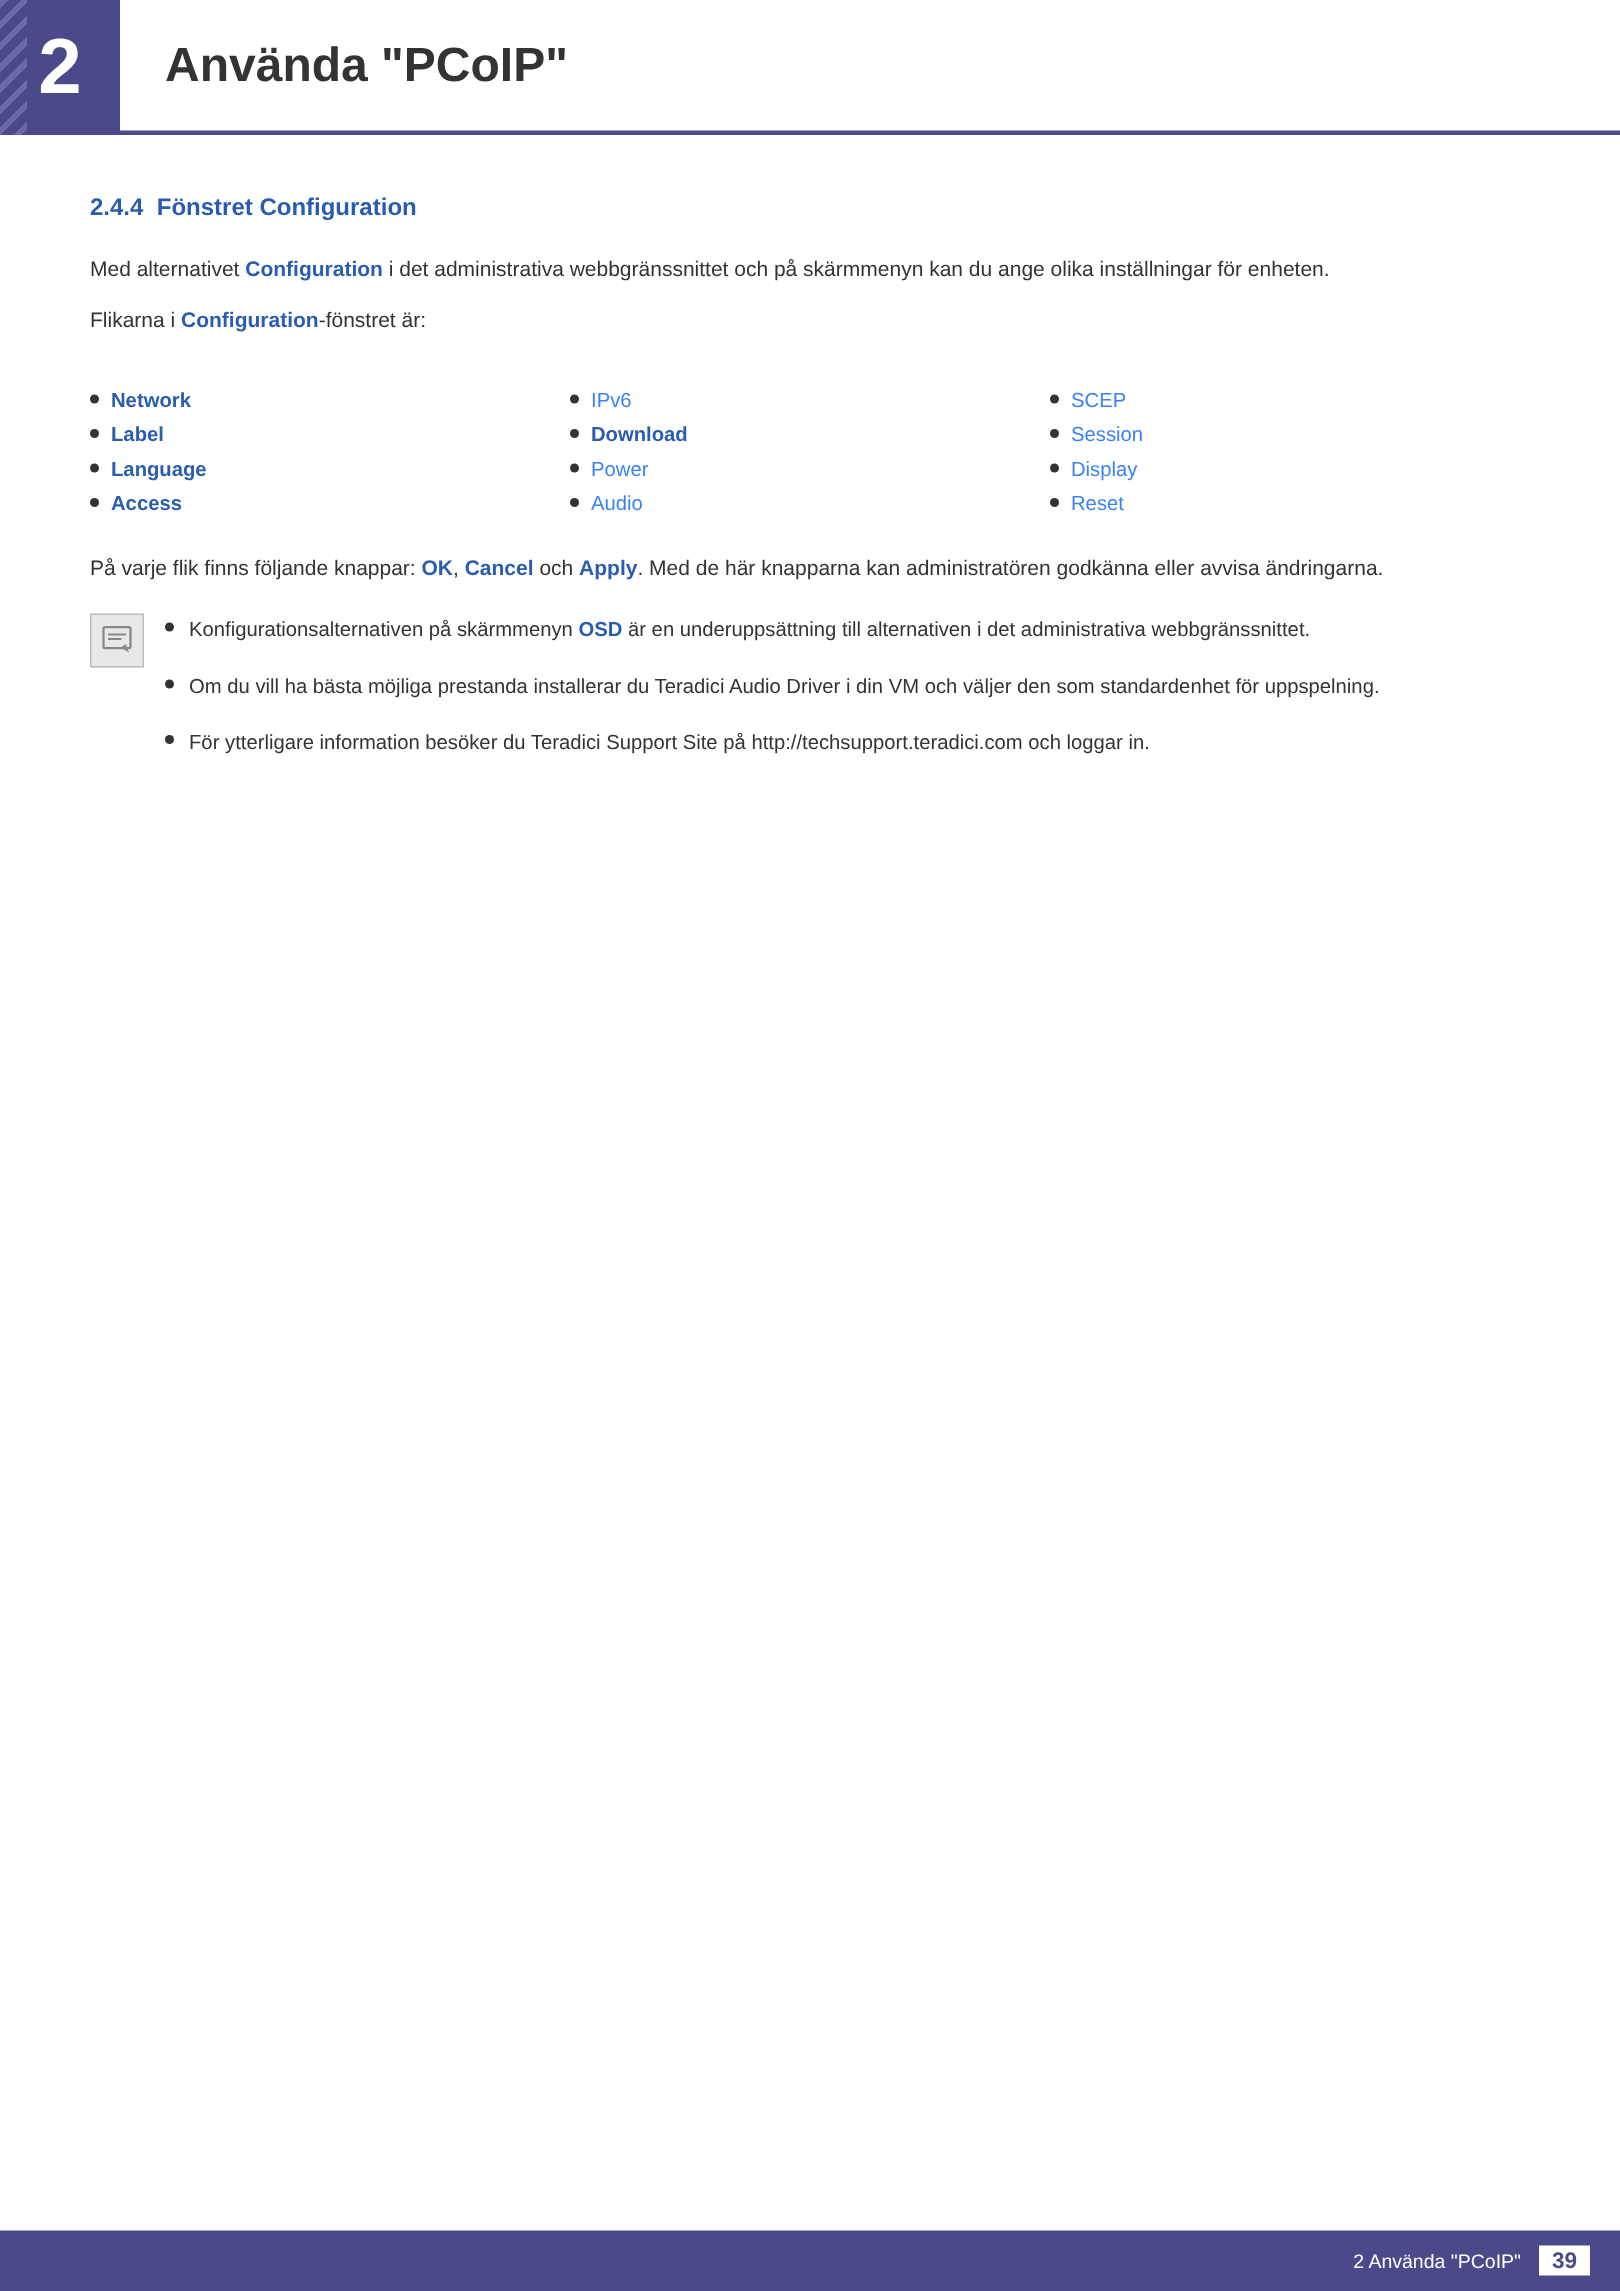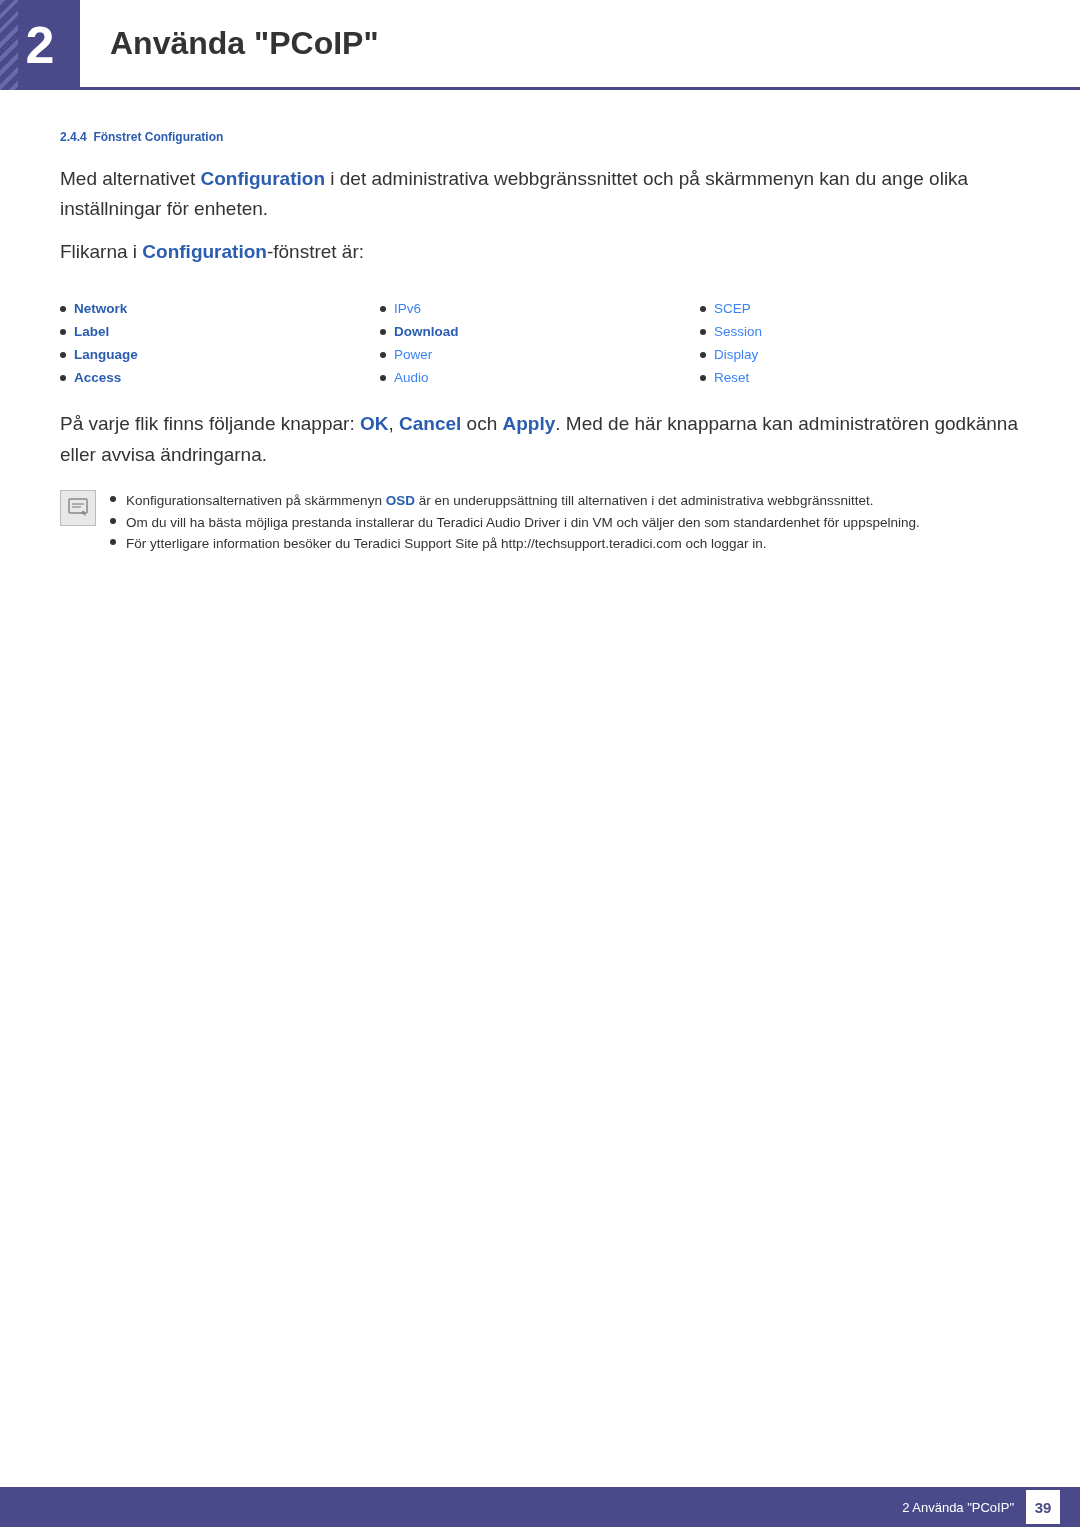--- a/index.html
+++ b/index.html
@@ -64,29 +64,29 @@
       font-weight: bold;
       color: #333;
     }
 
     
     .content {
       padding: 0 60px 80px 60px;
     }
 
     .section-heading {
-      font-size: 12px;
+      font-size: 16px;
       font-weight: bold;
       color: #2a5db0;
       margin-bottom: 16px;
       padding-bottom: 4px;
     }
 
     .body-text {
-      font-size: 19px;
+      font-size: 14px;
       line-height: 1.6;
       color: #333;
       margin-bottom: 12px;
     }
 
     .highlight {
       color: #2a5db0;
       font-weight: bold;
     }
 
@@ -128,20 +128,21 @@
     .note-section {
       display: flex;
       gap: 14px;
       margin-top: 20px;
     }
 
     .note-list {
       list-style: none;
       display: flex;
       flex-direction: column;
+      gap: 16px;
     }
 
     .note-list li {
       display: flex;
       align-items: flex-start;
       gap: 10px;
       font-size: 13.5px;
       line-height: 1.6;
       color: #333;
     }
@@ -176,21 +177,21 @@
       color: #fff;
       font-size: 13px;
     }
 
     .footer-page {
       background: #fff;
       color: #4a4a8a;
       font-weight: bold;
       font-size: 15px;
       width: 34px;
-      height: 34px;
+      height: 20px;
       display: flex;
       align-items: center;
       justify-content: center;
       margin-right: 4px;
     }
 
     
     .pencil-icon-wrap {
       background: #e8e8e8;
       border: 1px solid #bbb;

